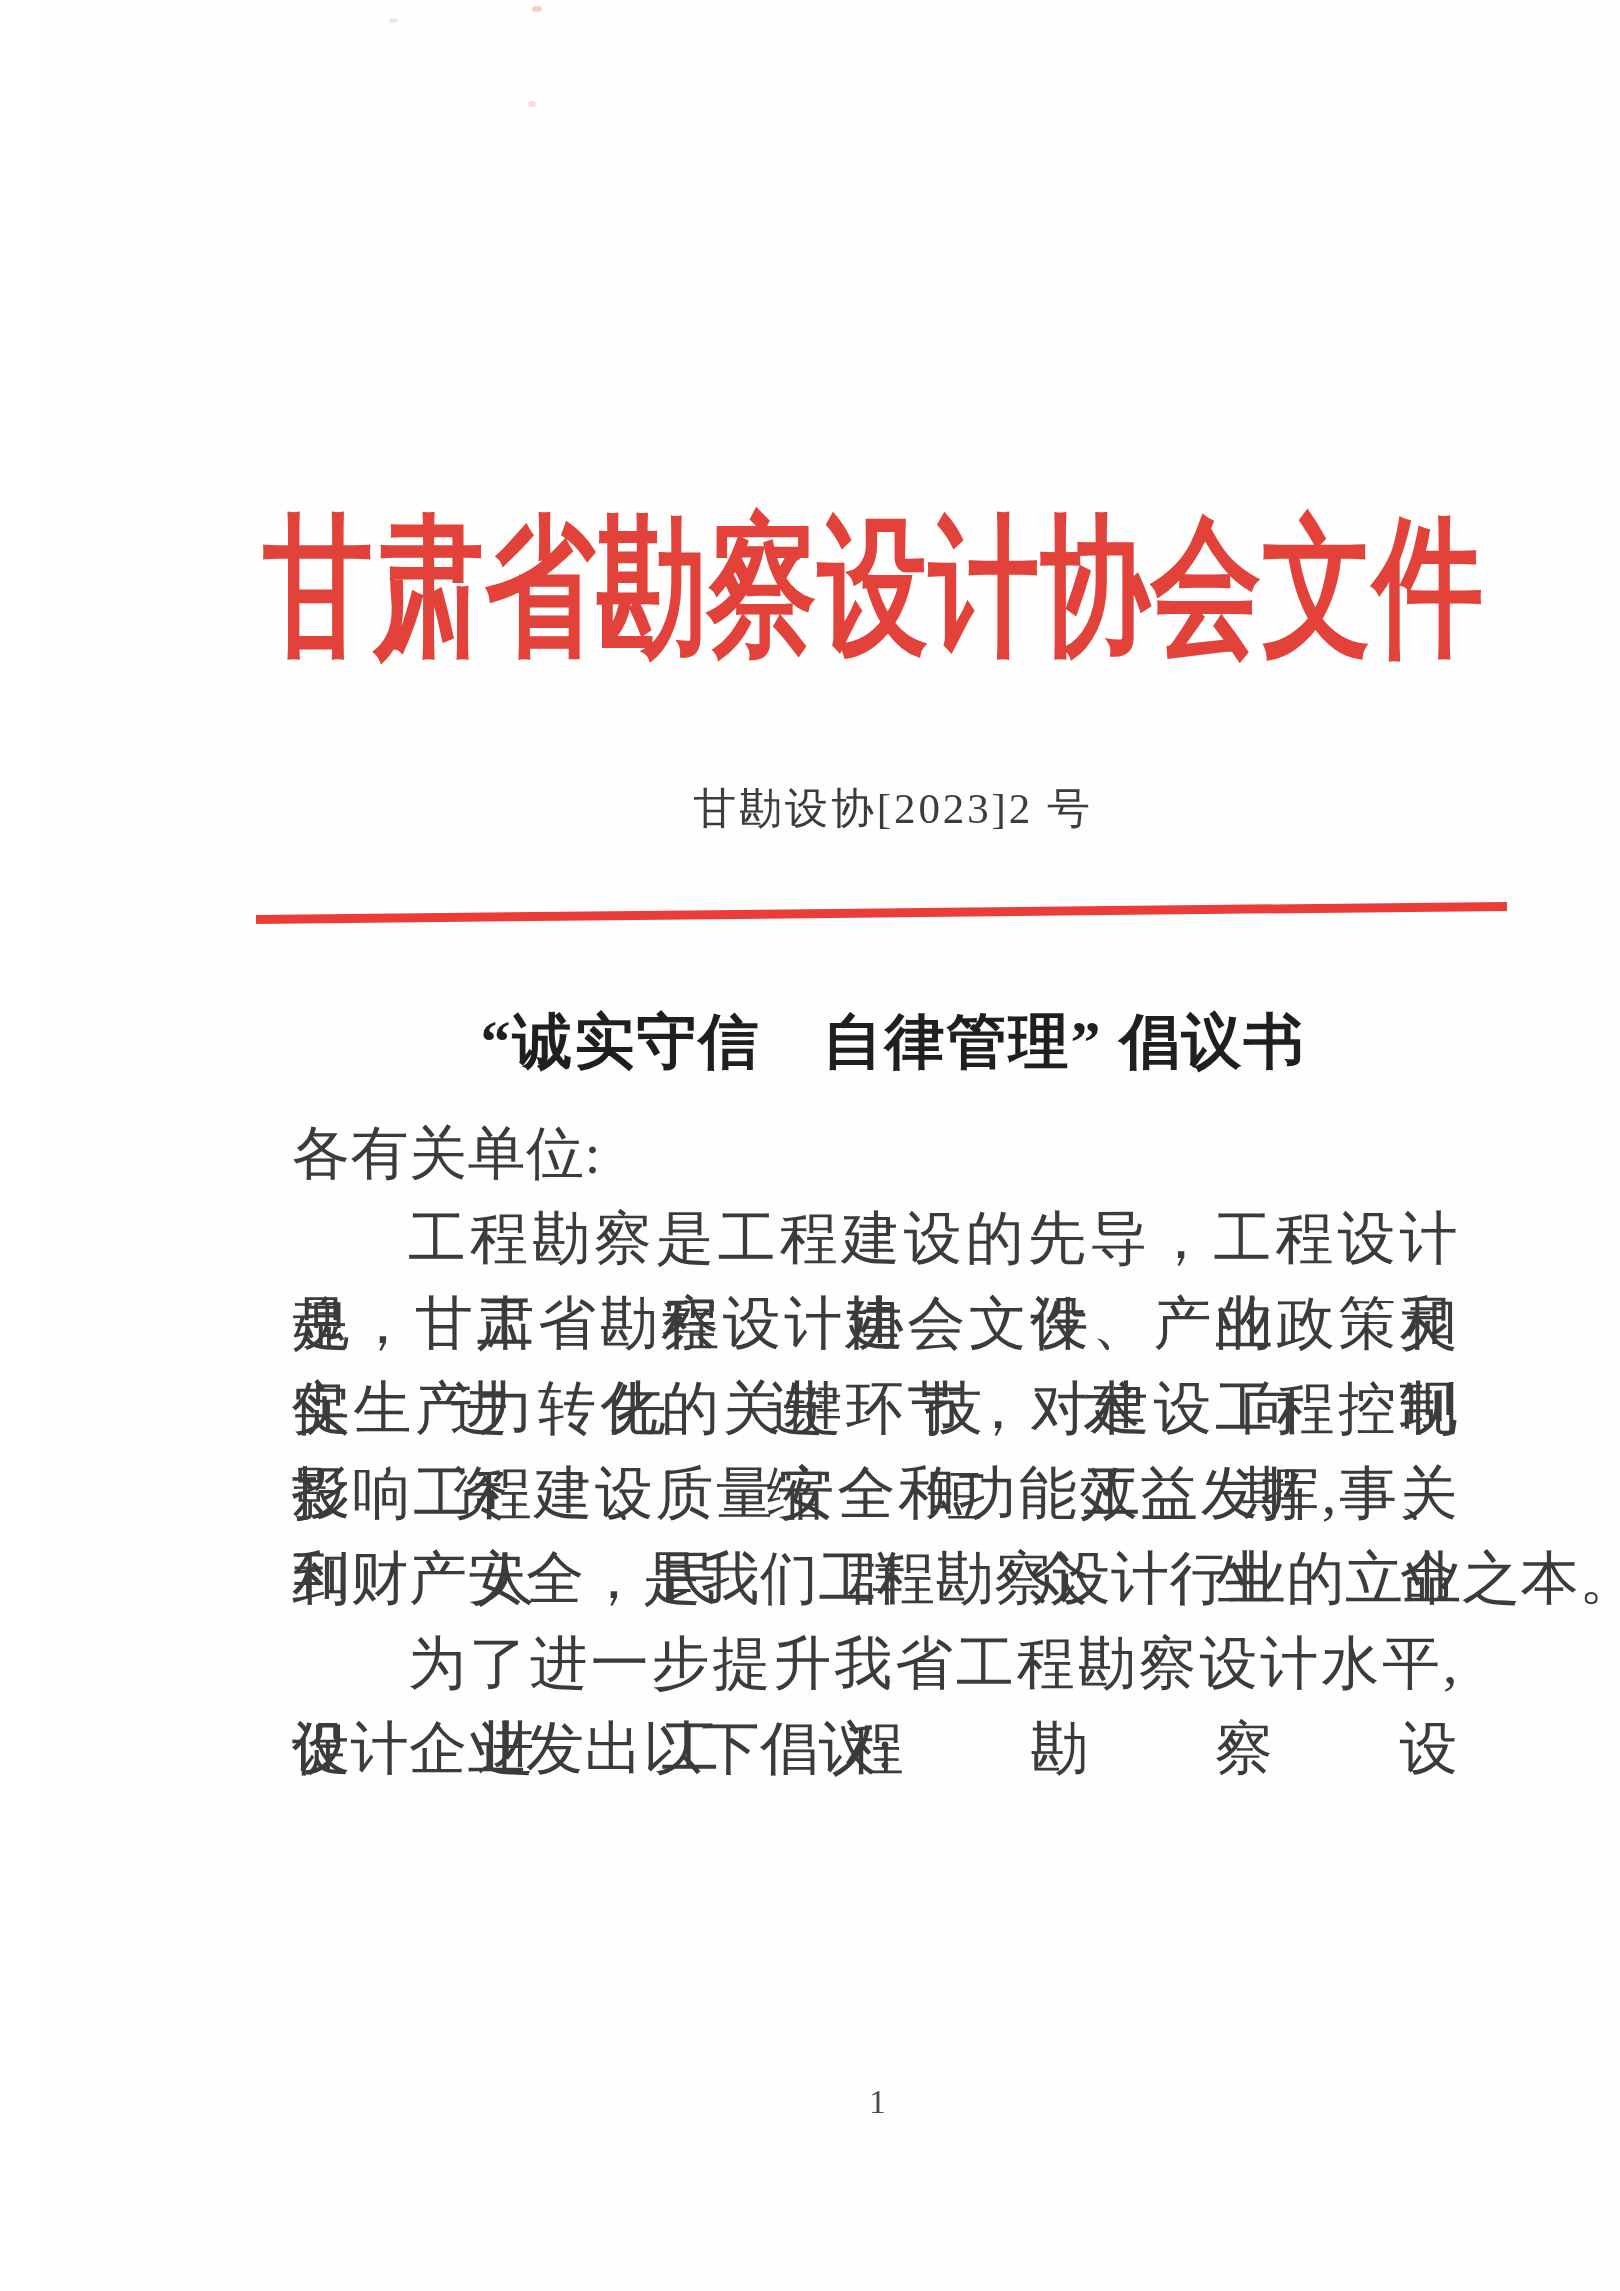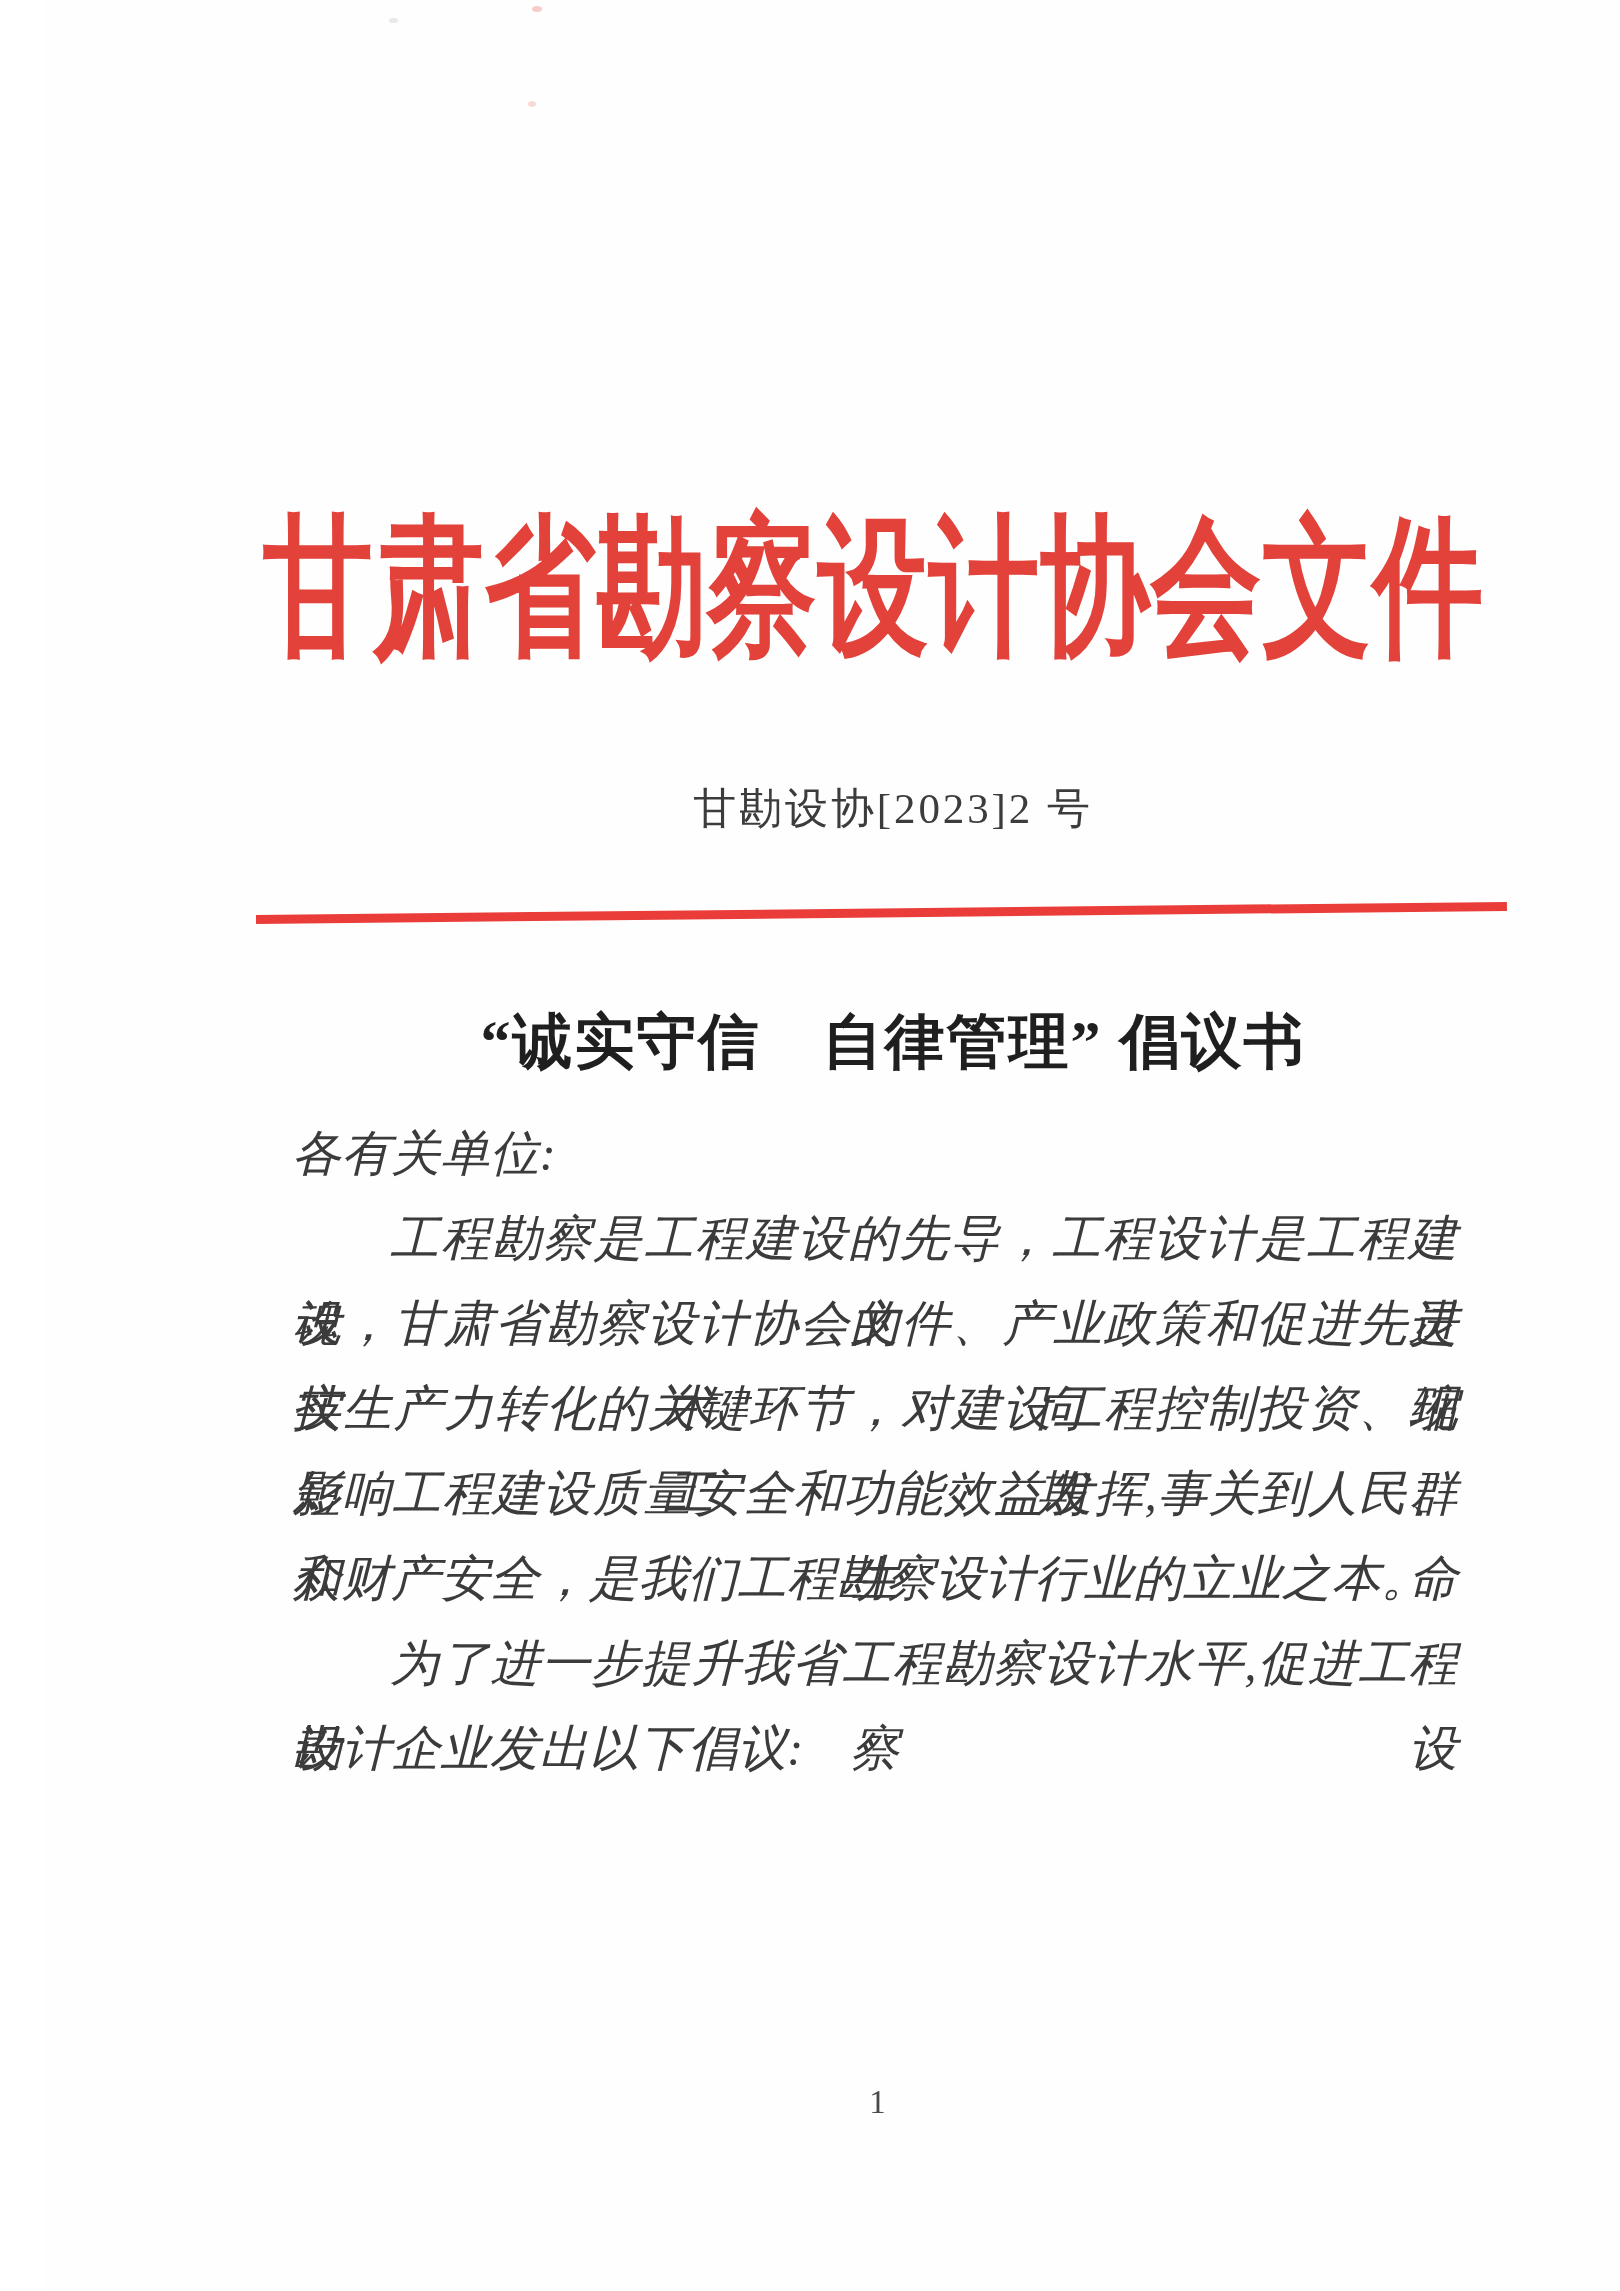--- a/index.html
+++ b/index.html
@@ -74,24 +74,23 @@
     color: #1f1f1f;
     letter-spacing: 2px;
   }
 
   
   .body-block {
     position: absolute;
     top: 1111px;
     left: 248px;
     width: 1166px;
-    font-size: 49px;
+    font-size: 58px;
     color: #3b3b3b;
     letter-spacing: 0.5px;
-    font-style: italic;
   }
   .line {
     display: block;
     height: 85px;
     line-height: 85px;
     white-space: nowrap;
   }
   .line.fill {
     white-space: normal;
     text-align: justify;

